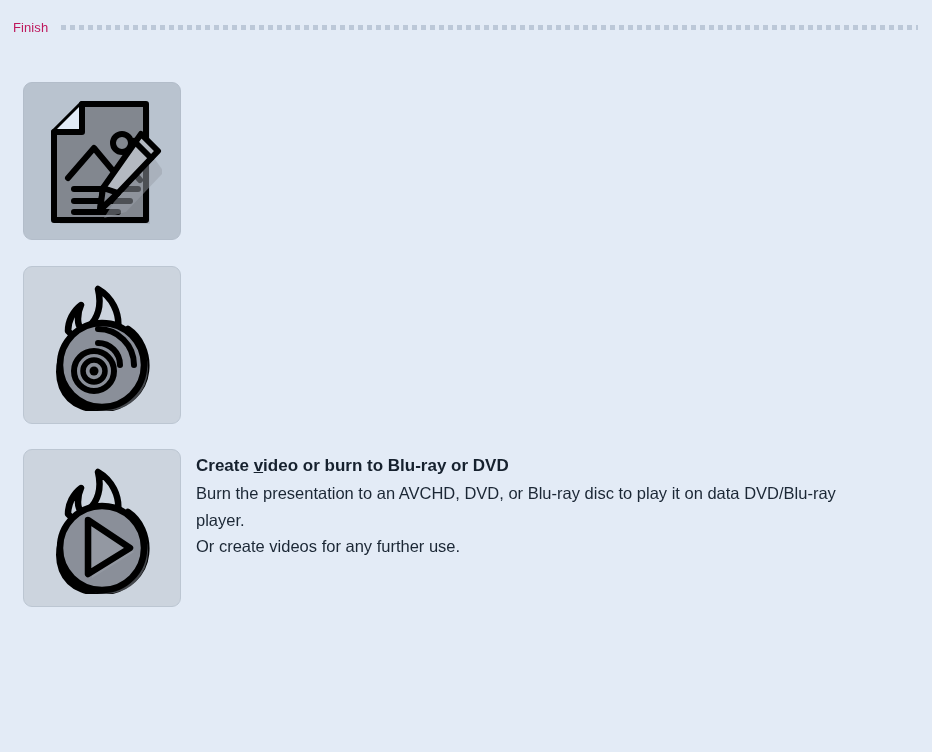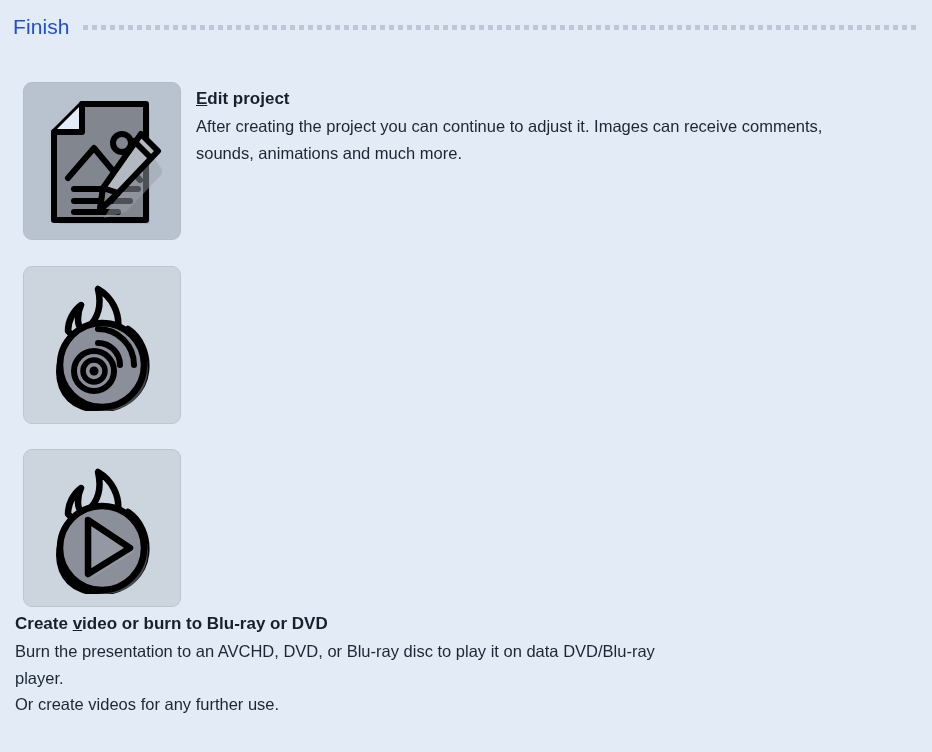--- a/index.html
+++ b/index.html
@@ -20,23 +20,23 @@
     position: absolute;
     left: 0;
     top: 0;
     width: 932px;
     height: 54px;
     display: flex;
     align-items: center;
   }
   .section-title {
     margin-left: 13px;
-    font-size: 21px;
+    font-size: 13px;
     font-weight: 400;
-    color: #1d4ed8;
+    color: #be185d;
     letter-spacing: 0.1px;
     white-space: nowrap;
   }
   .section-rule {
     margin-left: 13px;
     margin-right: 14px;
     flex: 1 1 auto;
     height: 5px;
     background-image:
       linear-gradient(to right, #bcc8d8 0px, #bcc8d8 5px, rgba(0,0,0,0) 5px, rgba(0,0,0,0) 9px);
@@ -52,21 +52,21 @@
     top: 54px;
     width: 932px;
   }
   .option-row {
     position: relative;
     display: flex;
     align-items: flex-start;
   }
   .option-row.row-1 { margin-top: 28px; }
   .option-row.row-2 { margin-top: 26px; }
-  .option-row.row-3 { margin-top: 25px; flex-direction: column; }
+  .option-row.row-3 { margin-top: 25px; }
 
   .icon-tile {
     flex: 0 0 auto;
     width: 158px;
     height: 158px;
     margin-left: 23px;
     border-radius: 9px;
     box-sizing: border-box;
     display: flex;
     align-items: center;
@@ -144,24 +144,20 @@
           <path d="M62 122 L72 106 L112 62 L122 76 L84 116 Z" fill="#9aa0aa" opacity="0.5"></path>
 
           <g stroke="#000000" stroke-width="6" stroke-linejoin="round" stroke-linecap="round" fill="#b4b9c1">
             <path d="M99 38 L116 55 L76 97 L58 114 L61 92 Z"></path>
             <path d="M61 92 L76 97 L58 114 Z" fill="#82878f"></path>
             <path d="M92 45 L109 62" fill="none"></path>
           </g>
         </svg>
       </span>
     </div>
-    <div class="option-text">
-      <div class="option-title"><u>E</u><span>dit project</span></div>
-      <div class="option-desc">After creating the project you can continue to adjust it. Images can receive comments, sounds, animations and much more.</div>
-    </div>
   </div>
 
   <div class="option-row row-2">
     <div class="icon-tile tile-plain">
       <span>
         <svg width="124" height="132" viewBox="0 0 124 132" aria-hidden="true">
 
           <path d="M34 58 C20 72 16 92 22 108 C30 128 52 132 66 130
                    C88 127 104 112 106 92 C108 74 100 58 88 50
                    C93 62 90 70 84 70 C77 70 76 60 78 50

